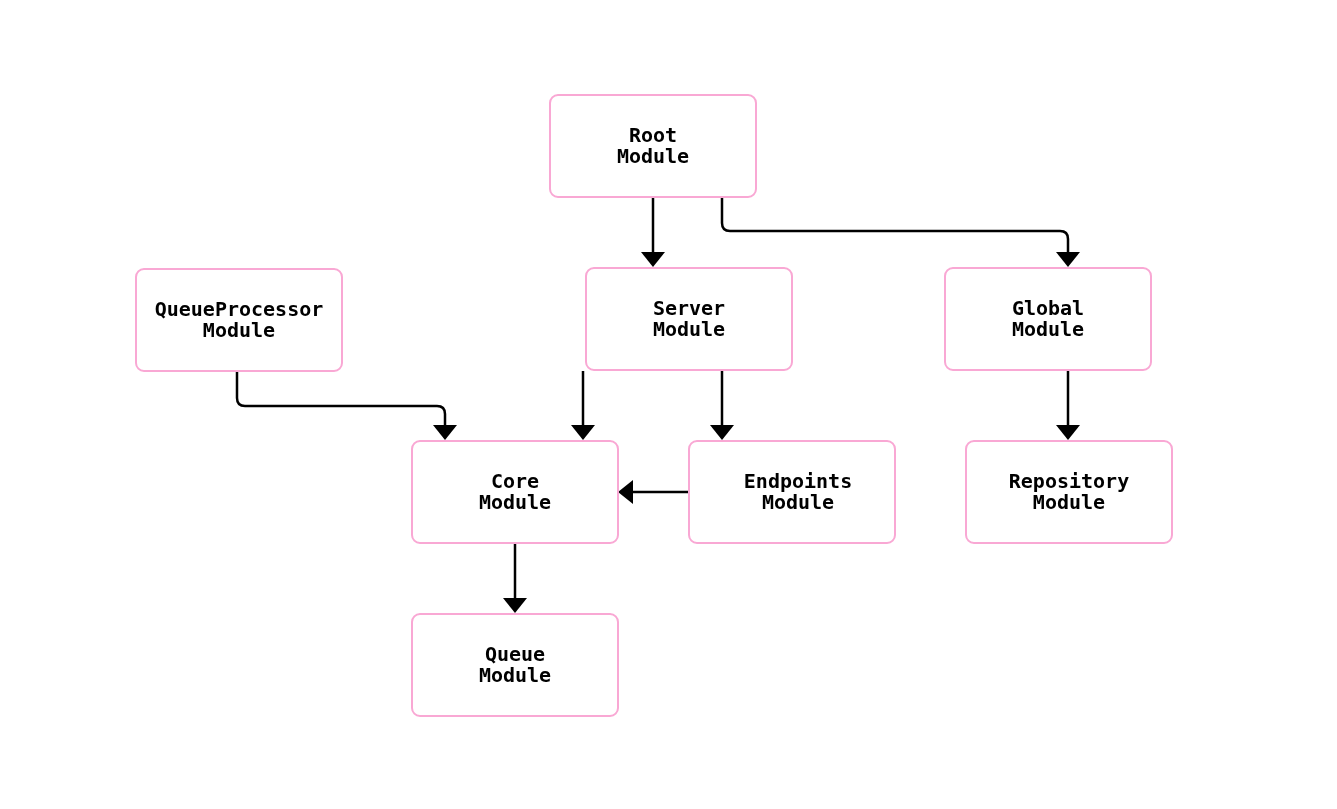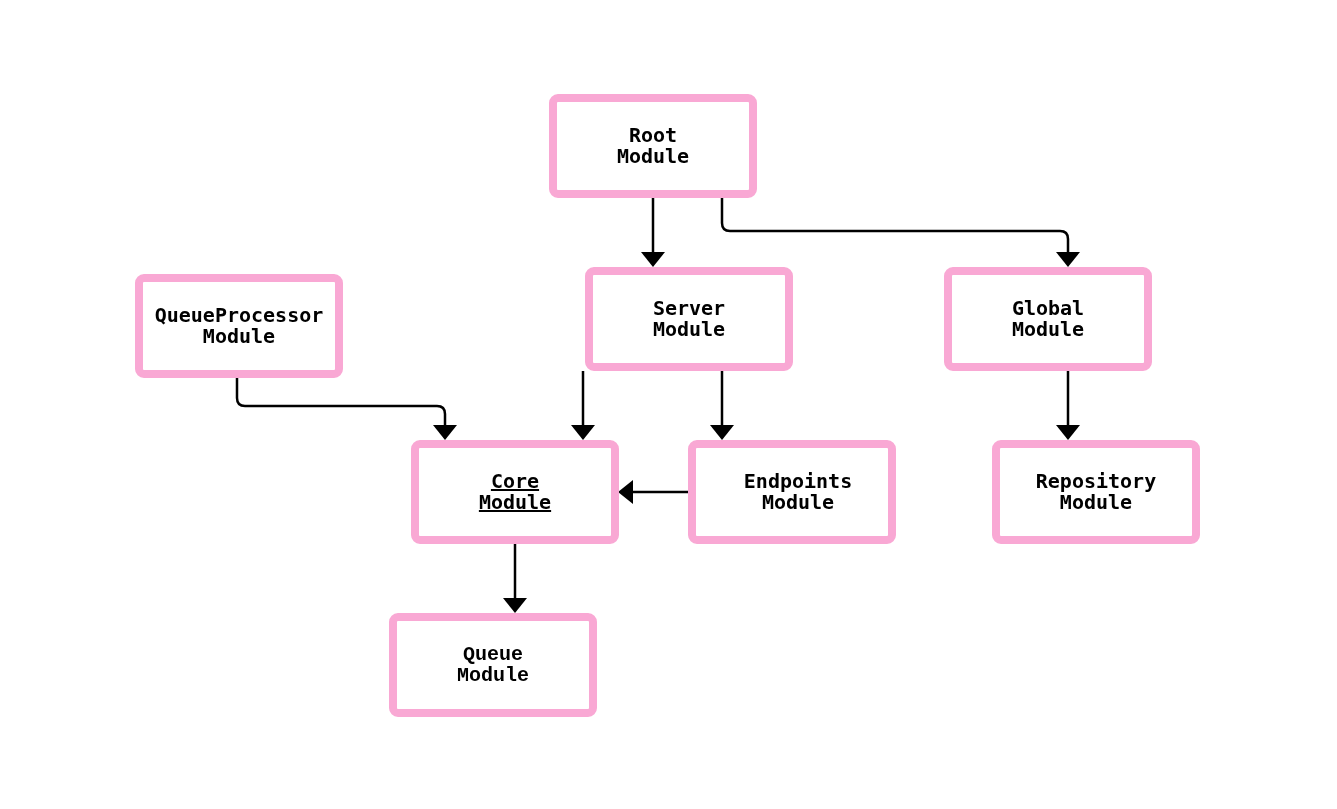--- a/index.html
+++ b/index.html
@@ -30,42 +30,42 @@
   .edge-layer polygon {
     fill: #000000;
     stroke: none;
   }
   .node {
     position: absolute;
     width: 208px;
     height: 104px;
     box-sizing: border-box;
     background: #ffffff;
-    border: 8px solid #f9a8d4;
+    border: 2px solid #f9a8d4;
     border-radius: 9px;
     display: flex;
     align-items: center;
     justify-content: center;
   }
   .node .label {
     font-size: 20px;
     line-height: 21px;
     font-weight: bold;
     color: #000000;
     text-align: center;
     white-space: pre-line;
   }
   .n-root        { left: 549px; top:  94px; }
-  .n-queueproc   { left: 135px; top: 274px; }
+  .n-queueproc   { left: 135px; top: 268px; }
   .n-server      { left: 549px; top: 267px; margin-left: 36px; }
   .n-global      { left: 944px; top: 267px; }
-  .n-core        { left: 411px; top: 440px; text-decoration: underline; }
+  .n-core        { left: 411px; top: 440px; }
   .n-endpoints   { left: 688px; top: 440px; padding-left: 12px; }
-  .n-repository  { left: 992px; top: 440px; }
-  .n-queue       { left: 389px; top: 613px; font-family: Liberation Mono, monospace; }
+  .n-repository  { left: 965px; top: 440px; }
+  .n-queue       { left: 411px; top: 613px; }
 </style>
 </head>
 <body>
 
 <div class="canvas">
 
   <svg class="edge-layer" viewBox="0 0 1337 809" xmlns="http://www.w3.org/2000/svg">
 
     <g>
       <path d="M653 198 V253"></path>

